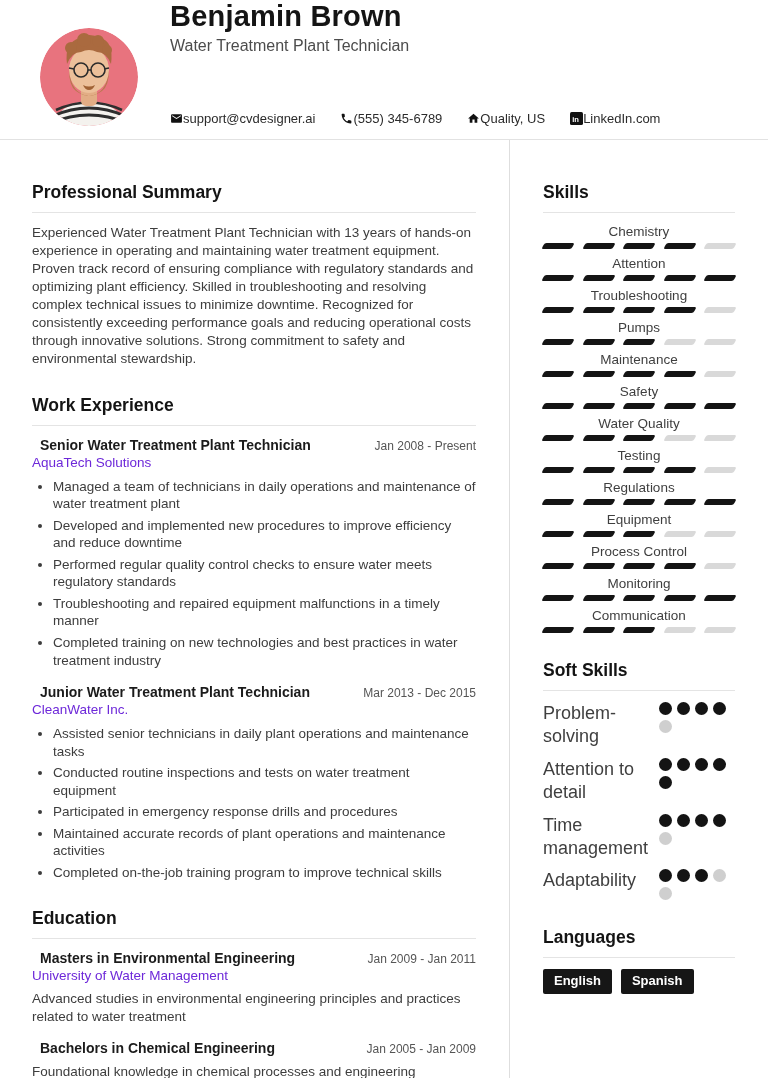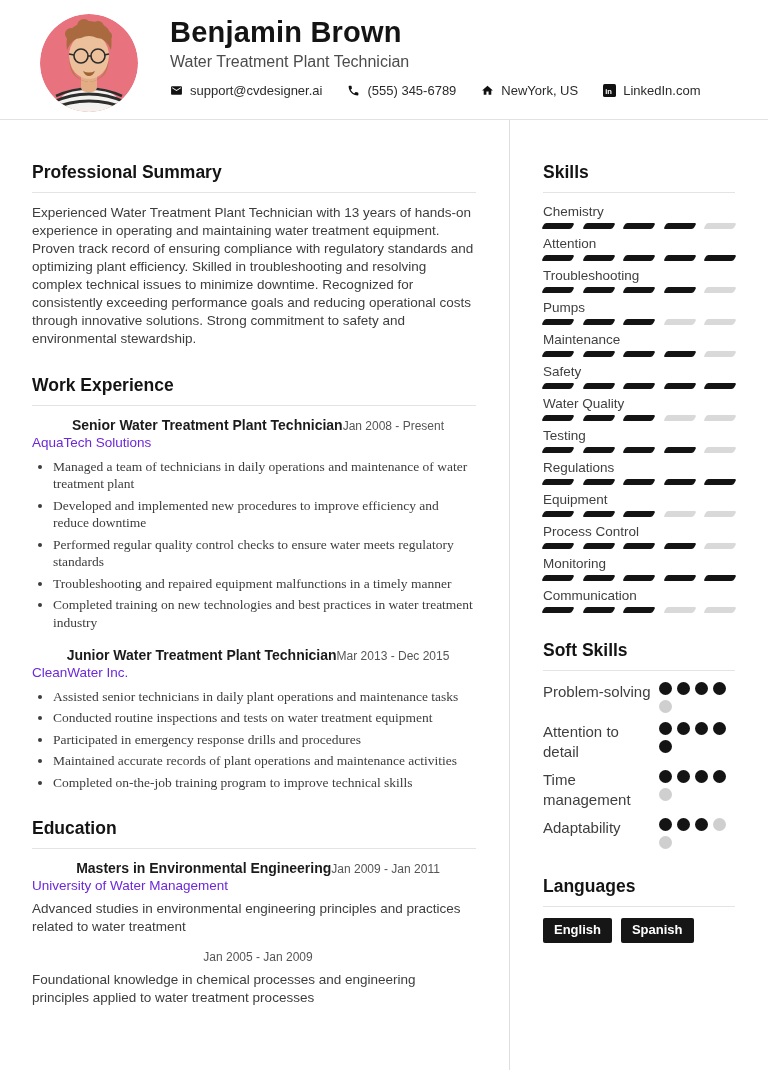--- a/index.html
+++ b/index.html
@@ -6,33 +6,33 @@
   html,body { background:#fff; }
   body {
     width: 768px; height: 1078px;
     font-family: "Liberation Sans", "DejaVu Sans", sans-serif;
     color: #3d3d3d; overflow: hidden;
   }
   .page { width: 768px; height: 1078px; background: #fff; }
 
   
   .header {
-    display: flex; align-items: flex-start;
+    display: flex; align-items: flex-end;
     padding: 14px 32px 13px 40px;
-    height: 120px;
+    height: 140px;
     border-bottom: 1px solid #e2e2e2;
   }
   .avatar { width: 98px; height: 98px; flex: 0 0 98px; border-radius: 50%; overflow: hidden; }
   .avatar svg { display: block; }
   .avatar-bg { fill: var(--avatar-bg, #e8737e); }
   .id-block { margin-left: 32px; padding-top: 2px; }
   .name { font-size: 29px; font-weight: 700; color: #141414; letter-spacing: .2px; line-height: 1.12; }
   .job-title { font-size: 16px; color: #4c4c4c; margin-top: 5px; }
   .contact-row { display: flex; align-items: center; gap: 25px; margin-top: 12px; }
-  .contact { display: inline-flex; align-items: center; gap: 7px; font-size: 13px; color: #2b2b2b; cursor: pointer; }
+  .contact { display: inline-flex; align-items: center; font-size: 13px; color: #2b2b2b; cursor: pointer; margin-top: 44px; }
   .cicon { display: inline-flex; width: 13px; height: 13px; }
   .cicon svg { width: 13px; height: 13px; fill: #111; }
 
   
   .body { display: flex; height: 950px; }
   .col-left {
     width: 560px; padding: 42px 33px 0 32px;
     border-right: 1px solid #dedede;
   }
   .col-right { width: 258px; padding: 42px 33px 3px 33px; }
@@ -40,43 +40,43 @@
   .sec { margin-bottom: 27px; }
   .sec-title {
     font-size: 17.5px; font-weight: 700; color: #141414;
     padding-bottom: 9px; border-bottom: 1px solid #e4e4e4; margin-bottom: 11px;
   }
 
   .summary { font-size: 13.5px; line-height: 1.33; color: #3d3d3d; }
 
   
   .job { margin-bottom: 15px; }
-  .job-head { display: flex; justify-content: center; align-items: baseline; margin-left: 8px; }
+  .job-head { display: flex; justify-content: space-between; align-items: baseline; margin-left: 8px; }
   .job-name { font-size: 14px; font-weight: 700; color: #1b1b1b; }
   .job-date { font-size: 12px; color: #555; white-space: nowrap; }
   .job-company { font-size: 13.5px; color: #6d28d9; margin-top: 2px; }
-  .bullets { margin: 8px 0 0 21px; font-family: Liberation Serif, serif; }
+  .bullets { margin: 8px 0 0 21px; }
   .bullets li { font-size: 13.5px; line-height: 1.3; margin-bottom: 4px; color: #3d3d3d; }
   .edu { margin-bottom: 14px; }
   .edu-desc { font-size: 13.5px; line-height: 1.32; color: #3d3d3d; margin-top: 7px; }
 
   
   .skill { margin-bottom: 7px; }
-  .skill-name { font-size: 13.5px; color: #3f3f3f; margin-bottom: 4px; }
+  .skill-name { font-size: 13.5px; color: #3f3f3f; margin-bottom: 4px; text-align: center; }
   .bar { display: flex; justify-content: space-between; width: 192px; height: 6px; margin-bottom: 2px; }
   .bar .seg {
     width: 30px; height: 6px; border-radius: 2px;
     transform: skewX(-28deg);
     background: var(--bar-empty, #d9d9d9);
   }
   .bar .seg.filled { background: var(--bar-filled, #141414); }
 
   
   .soft { display: flex; justify-content: space-between; margin-bottom: 9px; }
-  .soft-name { font-size: 15px; color: #3f3f3f; line-height: 1.3; width: 108px; }
+  .soft-name { font-size: 18px; color: #3f3f3f; line-height: 1.3; width: 108px; }
   .dots { width: 76px; display: flex; flex-wrap: wrap; gap: 5px; align-content: flex-start; }
   .dots .dot { width: 13px; height: 13px; border-radius: 50%; background: var(--dot-empty, #cfcfcf); }
   .dots .dot.filled { background: var(--dot-filled, #141414); }
 
   
   .badges { display: flex; gap: 9px; }
   .badge {
     background: var(--badge-bg, #161616); color: #fff;
     font-size: 13px; font-weight: 700;
     padding: 5px 11px; border-radius: 2px; line-height: 1.15;
@@ -143,21 +143,21 @@
               </svg>
           </span>
           <span>(555) 345-6789</span>
         </span>
         <span class="contact">
           <span class="cicon">
             <svg viewBox="0 0 24 24">
                 <path d="M10 20v-6h4v6h5v-8h3L12 3 2 12h3v8z"></path>
               </svg>
           </span>
-          <span>NewYork, US</span>
+          <span>Quality, US</span>
         </span>
         <span class="contact">
           <span class="cicon">
             <svg viewBox="0 0 24 24">
                 <rect width="24" height="24" rx="3" fill="#111"></rect>
                 <text x="4" y="18" font-family="Liberation Sans, sans-serif" font-size="14" font-weight="bold" fill="#fff">in</text>
               </svg>
           </span>
           <span>LinkedIn.com</span>
         </span>
@@ -220,20 +220,21 @@
               <div class="job-head">
                 <h3 class="job-name">Masters in Environmental Engineering</h3>
                 <span class="job-date">Jan 2009 - Jan 2011</span>
               </div>
               <div class="job-company">University of Water Management</div>
               <p class="edu-desc">Advanced studies in environmental engineering principles and practices related to water treatment</p>
             </article>
 
             <article class="edu">
               <div class="job-head">
+                <h3 class="job-name">Bachelors in Chemical Engineering</h3>
                 <span class="job-date">Jan 2005 - Jan 2009</span>
               </div>
               <p class="edu-desc">Foundational knowledge in chemical processes and engineering principles applied to water treatment processes</p>
             </article>
           </div>
       </section>
 
     </div>
 
     <div class="col-right">

